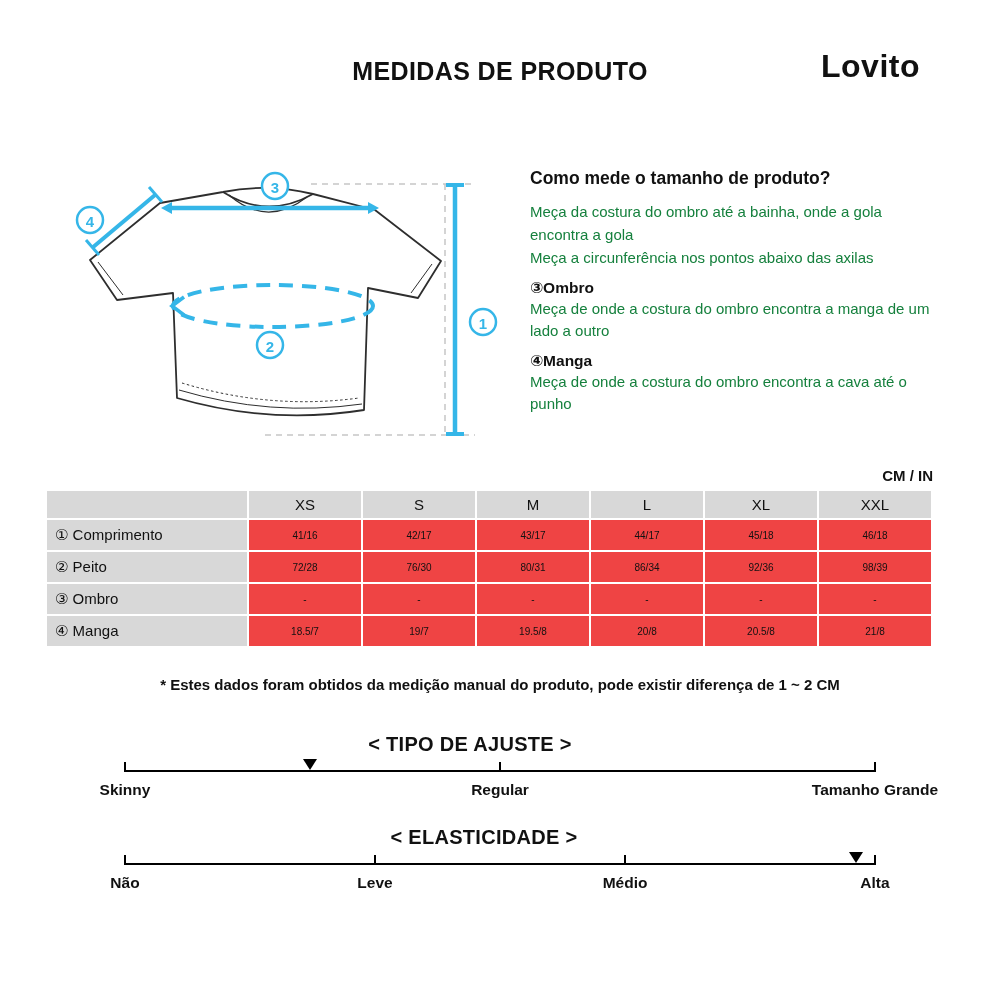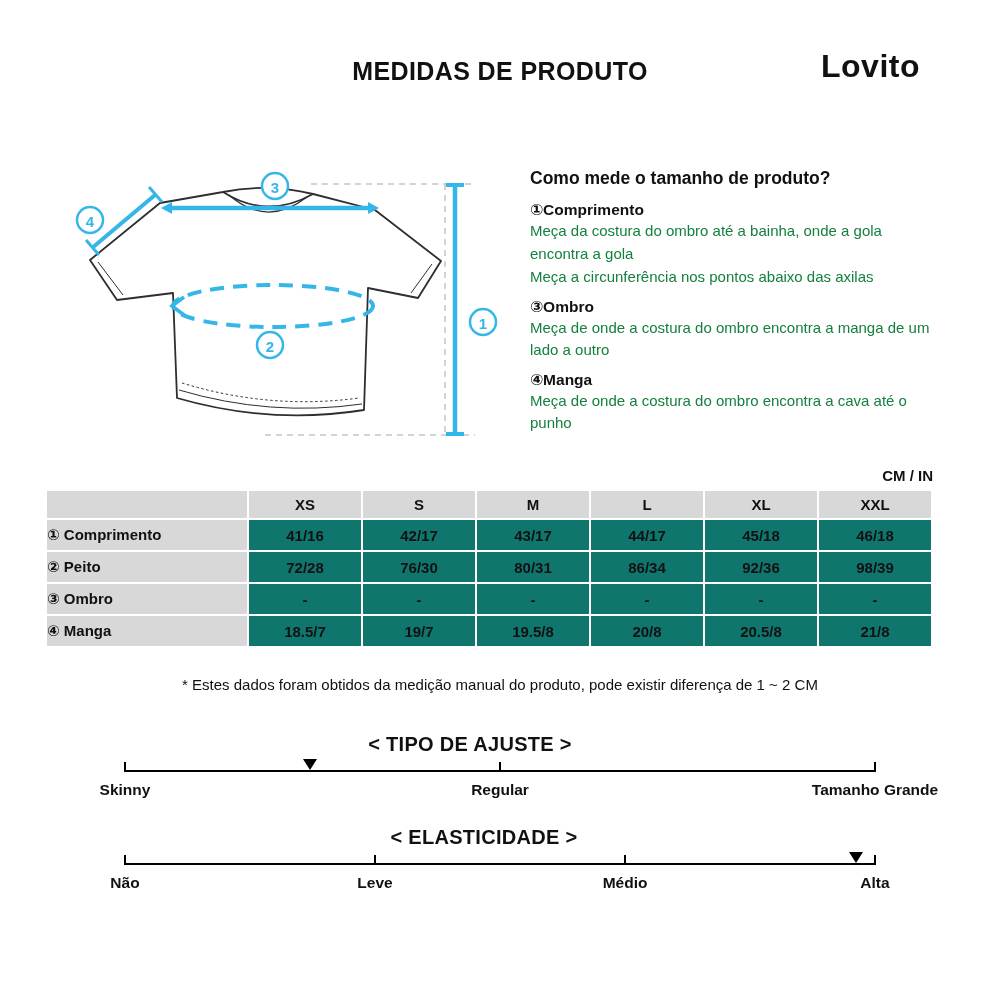--- a/index.html
+++ b/index.html
@@ -31,34 +31,34 @@
 
   
   .unit-label { position:absolute; top:467px; right:67px; font-size:15px; font-weight:800; }
 
   
   .size-table {
     position:absolute; left:45px; top:489px; width:888px;
     border-collapse:separate; border-spacing:2px; table-layout:fixed;
   }
   .size-table col.c-label { width:200px; }
-  .size-table th, .size-table td { font-weight:700; }
+  .size-table th, .size-table td { font-weight:400; }
   .size-table thead th {
     background:#d8d8d8; height:27px; font-size:15px; text-align:center;
   }
   .size-table td.rl {
-    background:#d8d8d8; text-align:left; padding-left:0; font-size:15px; height:30px;
+    background:#d8d8d8; text-align:left; padding-left:8px; font-size:15px; height:30px;
   }
   .size-table td.dv {
-    background:#0f766e; text-align:center; font-size:15px; height:30px;
+    background:#ef4444; text-align:center; font-size:10px; height:30px;
   }
 
   .footnote {
     position:absolute; top:676px; left:0; width:1000px; text-align:center;
-    font-size:15px; font-weight:400;
+    font-size:15px; font-weight:700;
   }
 
   
   .slider-title {
     position:absolute; left:0; width:940px; text-align:center;
     font-size:20px; font-weight:800; letter-spacing:.3px;
   }
   .slider-title.s1 { top:733px; }
   .slider-title.s2 { top:826px;padding-left:28px; }
   .slider { position:absolute; left:125px; width:750px; height:46px; }
@@ -136,21 +136,20 @@
       </g>
       <g>
         <circle cx="428" cy="164" r="13" fill="#fff" stroke="#35b6e8" stroke-width="2.5"></circle>
         <text x="428" y="165" text-anchor="middle" dominant-baseline="central" font-size="15" font-weight="bold" fill="#35b6e8">1</text>
       </g>
     </svg>
   </div>
 
   <div class="guide">
     <div class="guide-heading">Como mede o tamanho de produto?</div>
-    <div class="g-label">①Comprimento</div>
     <div class="g-text">Meça da costura do ombro até a bainha, onde a gola encontra a gola</div>
     <div class="g-text">Meça a circunferência nos pontos abaixo das axilas</div>
     <div class="g-label">③Ombro</div>
     <div class="g-text">Meça de onde a costura do ombro encontra a manga de um lado a outro</div>
     <div class="g-label">④Manga</div>
     <div class="g-text">Meça de onde a costura do ombro encontra a cava até o punho</div>
   </div>
 
   <div class="unit-label">CM / IN</div>
 

